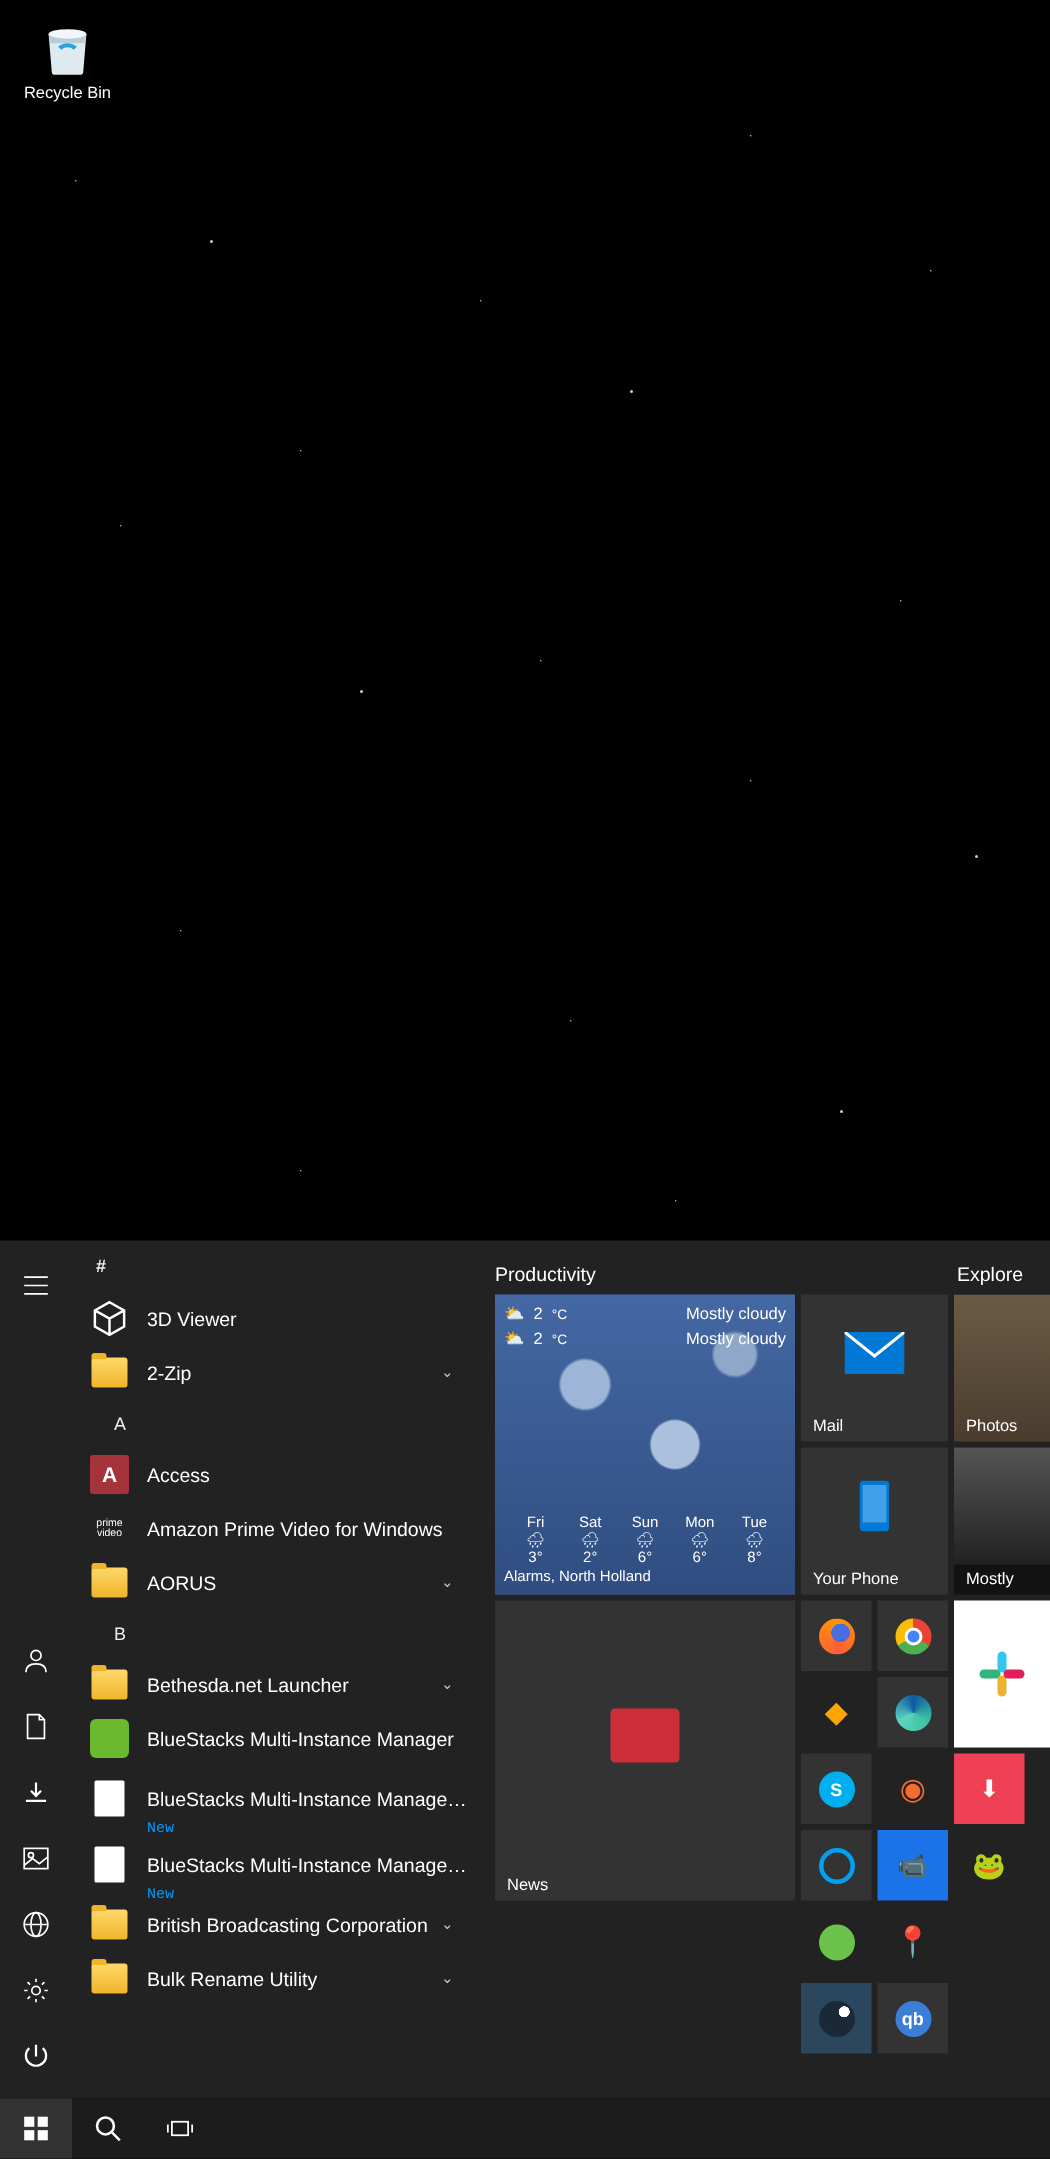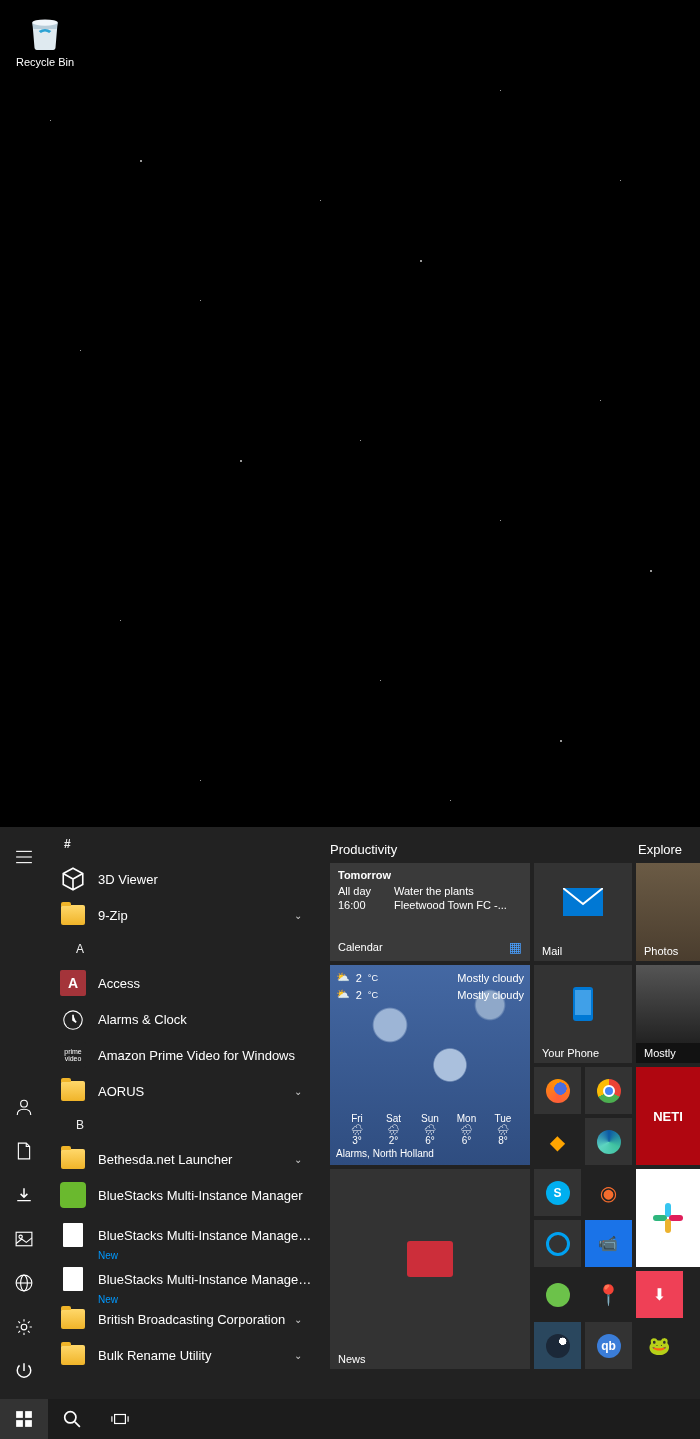--- a/index.html
+++ b/index.html
@@ -22,21 +22,21 @@
 .rail-btn svg { width: 18px; height: 18px; }
 
 
 .app-list { width: 272px; overflow: hidden; font-size: 13px; }
 .header-row { height: 34px; display: flex; align-items: center; padding-left: 16px; font-size: 12px; color: #eee; font-weight: 600; }
 .letter-header { height: 32px; display: flex; align-items: center; padding-left: 28px; font-size: 12px; color: #eee; }
 .app-item { height: 36px; display: flex; align-items: center; padding: 0 8px 0 12px; cursor: pointer; position: relative; }
 .app-icon { width: 26px; height: 26px; margin-right: 12px; flex-shrink: 0; display: flex; align-items: center; justify-content: center; border-radius: 2px; }
 .app-label { flex: 1; white-space: nowrap; overflow: hidden; text-overflow: ellipsis; font-size: 13px; }
 .app-chevron { width: 18px; color: #ccc; font-size: 10px; }
-.new-tag { font-size: 10px; color: #0099ff; position: absolute; left: 50px; bottom: -4px; }
+.new-tag { font-size: 10px; color: #0099ff; position: absolute; left: 50px; bottom: -4px; font-family: Liberation Mono, monospace; }
 .app-item-tall { height: 44px; }
 
 
 .folder-ico { width: 24px; height: 20px; background: linear-gradient(#ffd86b, #f0b429); border-radius: 2px; position: relative; }
 .folder-ico::before { content: ''; position: absolute; top: -3px; left: 0; width: 10px; height: 4px; background: #f0b429; border-radius: 2px 2px 0 0; }
 .file-ico { width: 20px; height: 24px; background: #fff; border-radius: 1px; position: relative; }
 
 
 .tiles { flex: 1; padding: 8px 0 8px 10px; overflow: hidden; }
 .tile-header { font-size: 13px; color: #fff; font-weight: 400; height: 28px; display: flex; align-items: center; }
@@ -190,40 +190,30 @@
           <svg viewBox="0 0 24 24" fill="none" stroke="#fff" stroke-width="1.5">
             <path d="M12 2 L21 7 L21 17 L12 22 L3 17 L3 7 Z M3 7 L12 12 L21 7 M12 12 L12 22"></path>
           </svg>
         </div>
       <div class="app-label">3D Viewer</div>
     </div>
     <div class="app-item">
       <div class="app-icon">
           <div class="folder-ico"></div>
         </div>
-      <div class="app-label">9-Zip</div>
+      <div class="app-label">2-Zip</div>
       <div class="app-chevron">⌄</div>
     </div>
 
     <div class="letter-header">
         <span>A</span>
       </div>
     <div class="app-item">
       <div class="app-icon" style="background:#a4343a;color:#fff;font-size:14px;font-weight:bold">A</div>
       <div class="app-label">Access</div>
-    </div>
-    <div class="app-item">
-      <div class="app-icon">
-          <svg viewBox="0 0 24 24" fill="#fff">
-            <circle cx="12" cy="13" r="9" fill="#fff"></circle>
-            <circle cx="12" cy="13" r="8" fill="#222"></circle>
-            <path stroke="#fff" stroke-width="1.5" d="M12 8 L12 13 L15 15"></path>
-          </svg>
-        </div>
-      <div class="app-label">Alarms &amp; Clock</div>
     </div>
     <div class="app-item">
       <div class="app-icon" style="background:#222;color:#fff;font-size:7px;line-height:7px;text-align:center;padding:2px">prime<br>video</div>
       <div class="app-label">Amazon Prime Video for Windows</div>
     </div>
     <div class="app-item">
       <div class="app-icon">
           <div class="folder-ico"></div>
         </div>
       <div class="app-label">AORUS</div>
@@ -275,35 +265,20 @@
   </div>
 
   <div class="tiles">
     <div class="tile-header-row">
       <div class="tile-header">Productivity</div>
       <div class="tile-header">Explore</div>
     </div>
     <div class="tile-grid">
 
       <div class="tile-col-wide">
-        <div class="tile tile-wide cal-tile">
-          <div style="font-weight:600;margin-bottom:4px">Tomorrow</div>
-          <div class="cal-line">
-              <div class="cal-time">All day</div>
-              <div>Water the plants</div>
-            </div>
-          <div class="cal-line">
-              <div class="cal-time">16:00</div>
-              <div>Fleetwood Town FC -...</div>
-            </div>
-          <div style="margin-top:auto;display:flex;justify-content:space-between;align-items:center">
-            <span>Calendar</span>
-            <span class="cal-ico">▦</span>
-          </div>
-        </div>
         <div class="tile tile-large weather-tile">
           <div class="weather-bg" style="background:radial-gradient(circle at 30% 30%, #9db5d6 8%, transparent 9%),radial-gradient(circle at 60% 50%, #aac0dd 10%, transparent 11%),radial-gradient(circle at 80% 20%, #8fa8c9 6%, transparent 7%),linear-gradient(#4468a3,#2f4d80)"></div>
           <div class="weather-row">
               <span>⛅</span>
               <span>2</span>
               <sup>°C</sup>
               <span style="margin-left:auto">Mostly cloudy</span>
             </div>
           <div class="weather-row">
               <span>⛅</span>
@@ -423,23 +398,20 @@
       </div>
 
       <div class="explore-col">
         <div class="explore-tile" style="background:linear-gradient(#6b5b45,#4a3d2e)">
           <div class="tile-body"></div>
           <div class="tile-label">Photos</div>
         </div>
         <div class="explore-tile" style="background:#121212">
           <div class="tile-body" style="background:linear-gradient(#555,#222)"></div>
           <div class="tile-label">Mostly</div>
-        </div>
-        <div class="explore-tile" style="background:#b00610">
-          <div class="tile-body" style="color:#fff;font-weight:bold;font-size:13px">NETI</div>
         </div>
         <div class="explore-tile" style="background:#fff;height:98px">
           <div class="tile-body">
               <svg width="34" height="34" viewBox="0 0 34 34">
                 <rect x="14" y="2" width="6" height="14" rx="3" fill="#36c5f0"></rect>
                 <rect x="2" y="14" width="14" height="6" rx="3" fill="#2eb67d"></rect>
                 <rect x="14" y="18" width="6" height="14" rx="3" fill="#ecb22e"></rect>
                 <rect x="18" y="14" width="14" height="6" rx="3" fill="#e01e5a"></rect>
               </svg>
             </div>

